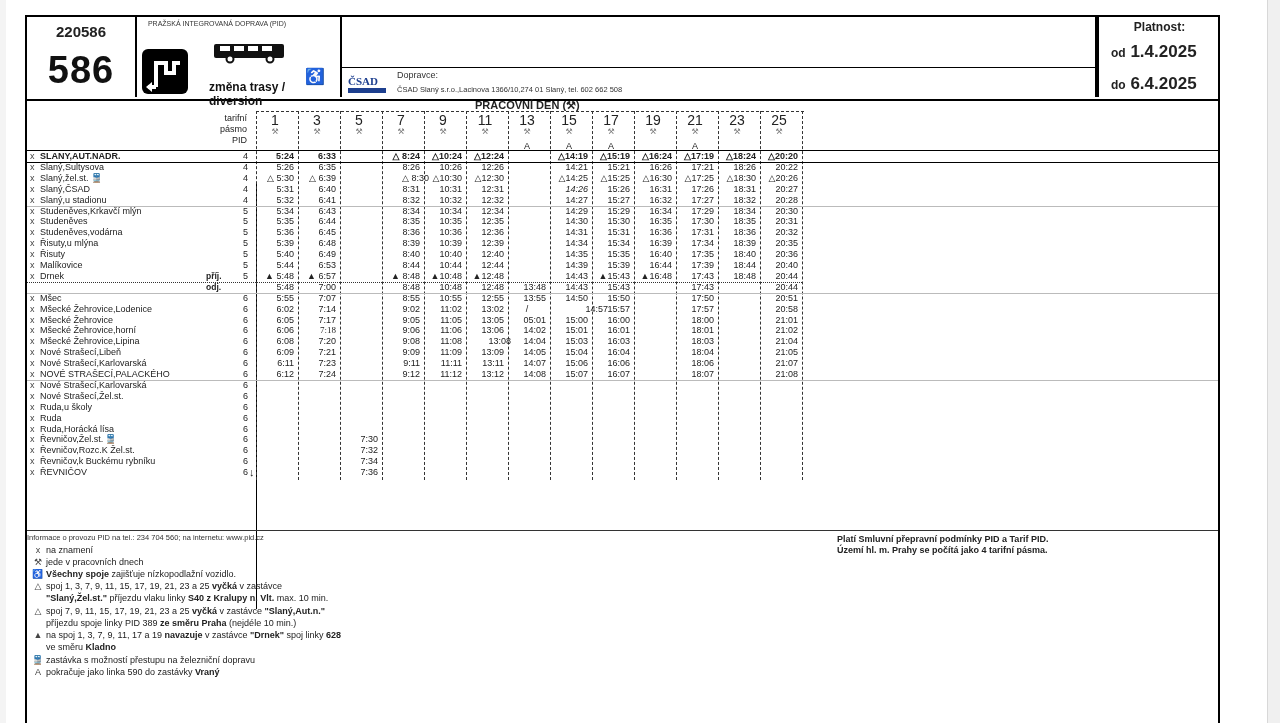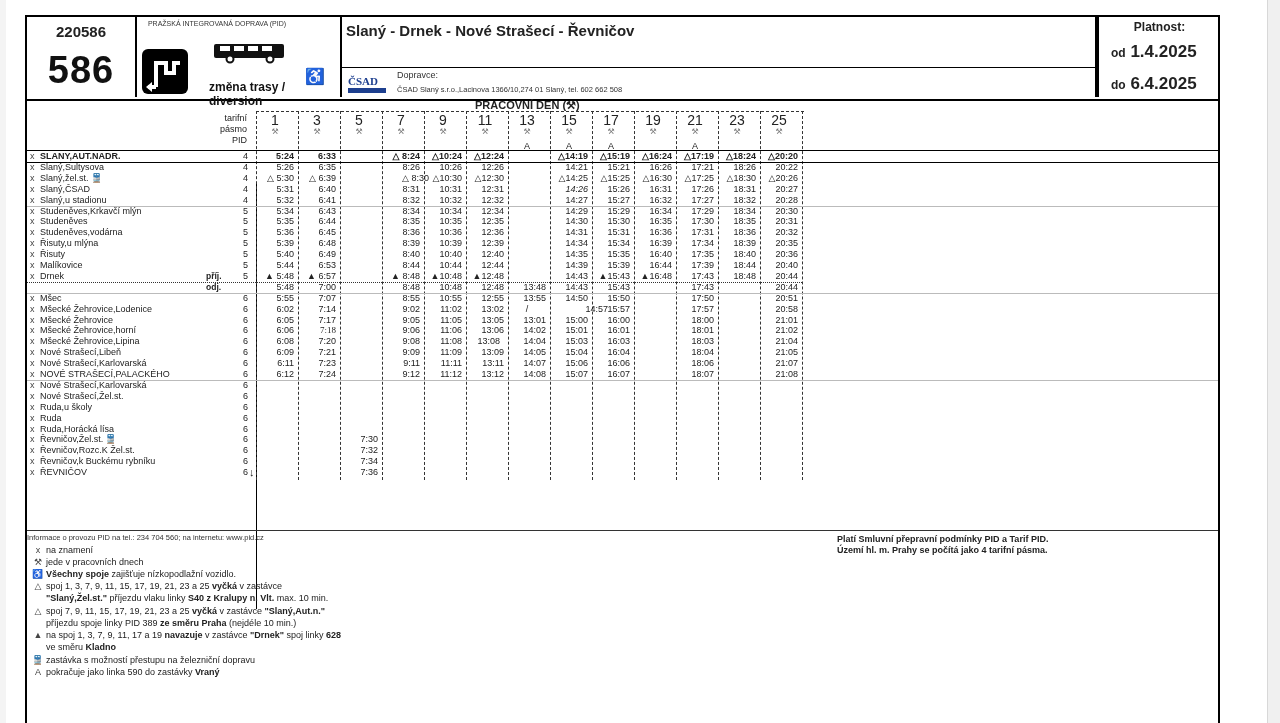--- a/index.html
+++ b/index.html
@@ -91,21 +91,20 @@
           <rect x="36" y="4" width="10" height="5" fill="#fff"></rect>
           <rect x="50" y="4" width="10" height="5" fill="#fff"></rect>
           <circle cx="18" cy="17" r="3.5" fill="#fff" stroke="#111" stroke-width="2"></circle>
           <circle cx="58" cy="17" r="3.5" fill="#fff" stroke="#111" stroke-width="2"></circle>
         </svg>
       </div>
       <div class="wheel">♿</div>
       <div class="diversion">změna trasy / diversion</div>
     </div>
     <div class="hbox routebox">
-      <div class="routetitle">Slaný - Drnek - Nové Strašecí - Řevničov</div>
       <div class="opsep"></div>
       <div class="csad">ČSAD</div>
       <div class="csadbar"></div>
       <div class="opl">Dopravce:</div>
       <div class="opv">ČSAD Slaný s.r.o.,Lacinova 1366/10,274 01 Slaný, tel. 602 662 508</div>
     </div>
     <div class="hbox validbox">
       <div class="vtitle">Platnost:</div>
       <div class="vfrom"><small>od</small> <span>1.4.2025</span></div>
       <div class="vto"><small>do</small> <span>6.4.2025</span></div>
@@ -454,21 +453,21 @@
       <div class="row" style="top: 215.5px;">
         <span class="xmark">x</span>
         <span class="sname">Mšecké Žehrovice</span>
         <span class="zone">6</span>
         <span class="cell" style="left: 229px;">6:05</span>
         <span class="cell" style="left: 271px;">7:17</span>
         <span class="cell" style="left: 313px;"></span>
         <span class="cell" style="left: 355px;">9:05</span>
         <span class="cell" style="left: 397px;">11:05</span>
         <span class="cell" style="left: 439px;">13:05</span>
-        <span class="cell" style="left: 481px;">13:01</span>
+        <span class="cell" style="left: 481px;">05:01</span>
         <span class="cell" style="left: 523px;">15:00</span>
         <span class="cell" style="left: 565px;">16:00</span>
         <span class="cell" style="left: 607px;"></span>
         <span class="cell" style="left: 649px;">18:00</span>
         <span class="cell" style="left: 691px;"></span>
         <span class="cell" style="left: 733px;">21:01</span>
       </div>
       <div class="row" style="top: 226.4px;">
         <span class="xmark">x</span>
         <span class="sname">Mšecké Žehrovice,horní</span>
@@ -489,21 +488,21 @@
       </div>
       <div class="row" style="top: 237.3px;">
         <span class="xmark">x</span>
         <span class="sname">Mšecké Žehrovice,Lipina</span>
         <span class="zone">6</span>
         <span class="cell" style="left: 229px;">6:08</span>
         <span class="cell" style="left: 271px;">7:20</span>
         <span class="cell" style="left: 313px;"></span>
         <span class="cell" style="left: 355px;">9:08</span>
         <span class="cell" style="left: 397px;">11:08</span>
-        <span class="cell" style="left: 435px; text-align: right;">13:08</span>
+        <span class="cell" style="left: 446px; text-align: right;">13:08</span>
         <span class="cell" style="left: 481px;">14:04</span>
         <span class="cell" style="left: 523px;">15:03</span>
         <span class="cell" style="left: 565px;">16:03</span>
         <span class="cell" style="left: 607px;"></span>
         <span class="cell" style="left: 649px;">18:03</span>
         <span class="cell" style="left: 691px;"></span>
         <span class="cell" style="left: 733px;">21:04</span>
       </div>
       <div class="row" style="top: 248.2px;">
         <span class="xmark">x</span>

